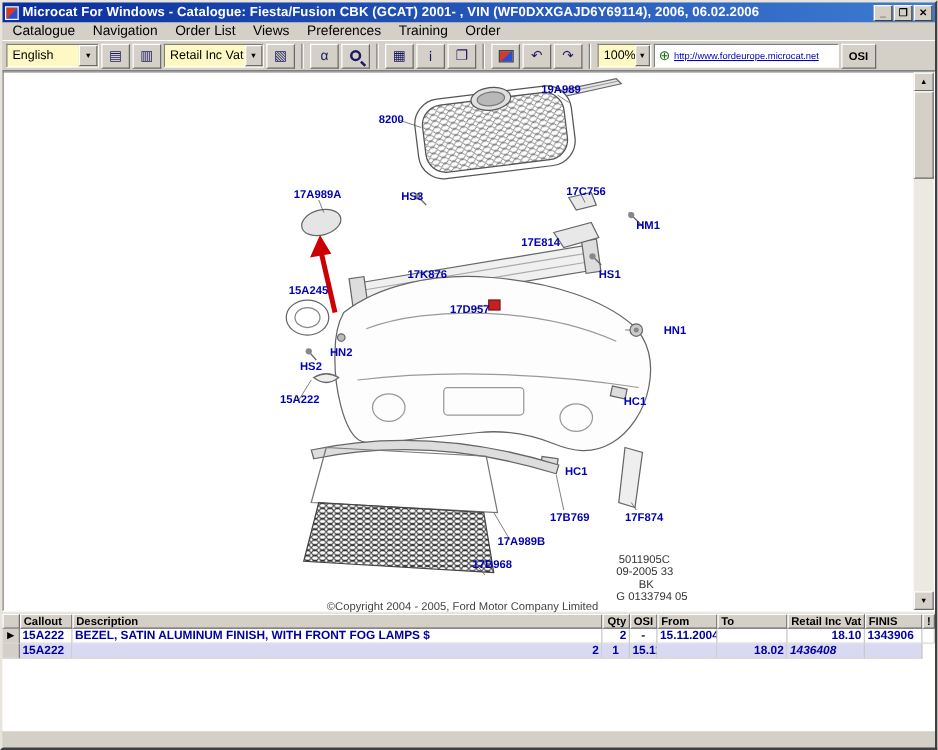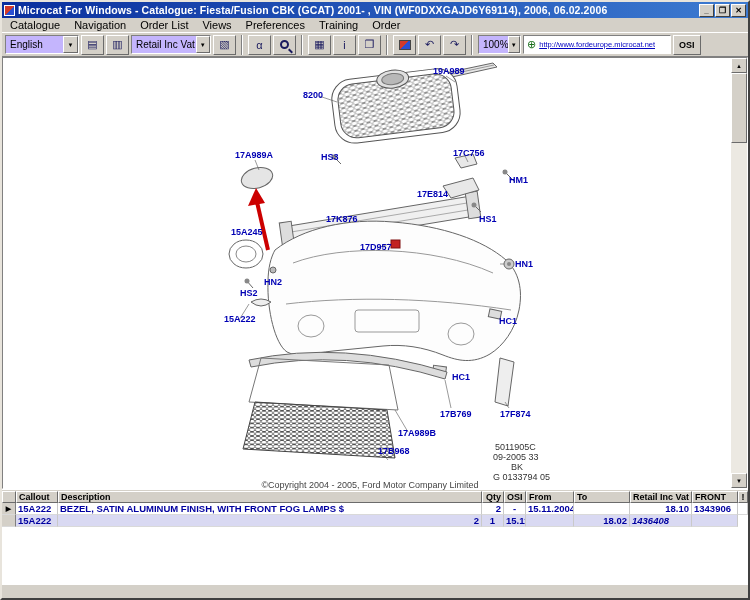--- a/index.html
+++ b/index.html
@@ -22,21 +22,21 @@
     color:#000; font-weight:bold; }
 
   
   .menubar { height:15px; display:flex; align-items:center; background:#d4d0c8;
     border-bottom:1px solid #fff; padding-left:1px; }
   .menu-item { font-size:11px; padding:17px 7px; color:#000; }
 
   
   .toolbar { height:24px; display:flex; align-items:center; gap:2px; padding:1px 3px;
     background:#d4d0c8; border-bottom:1px solid #808080; }
-  .combo { display:flex; align-items:center; height:19px; background:#c4b5fd;
+  .combo { display:flex; align-items:center; height:19px; background:#fef9c3;
     border:1px solid; border-color:#808080 #fff #fff #808080; }
   .combo .combo-text { font-size:10px; padding:0 4px; flex:1 1 auto; white-space:nowrap; overflow:hidden; }
   .combo .combo-btn { width:15px; height:17px; background:#d4d0c8; border:1px solid;
     border-color:#fff #6b6b6b #6b6b6b #fff; font-size:6px; display:flex; align-items:center; justify-content:center; }
   .combo.w-lang { width:74px; }
   .combo.w-price { width:80px; }
   .combo.w-zoom { width:43px; }
   .tbtn { width:23px; height:20px; background:#d4d0c8; border:1px solid;
     border-color:#fff #6b6b6b #6b6b6b #fff; font-size:11px; display:flex; align-items:center;
     justify-content:center; color:#1a1a5e; padding:0; }
@@ -317,21 +317,21 @@
         <span class="callout" style="left: 300px; top: 32px;">8200</span>
         <span class="callout" style="left: 232px; top: 92px;">17A989A</span>
         <span class="callout" style="left: 318px; top: 94px;">HS3</span>
         <span class="callout" style="left: 450px; top: 90px;">17C756</span>
         <span class="callout" style="left: 506px; top: 117px;">HM1</span>
         <span class="callout" style="left: 414px; top: 131px;">17E814</span>
         <span class="callout" style="left: 323px; top: 156px;">17K876</span>
         <span class="callout" style="left: 476px; top: 156px;">HS1</span>
         <span class="callout" style="left: 228px; top: 169px;">15A245</span>
         <span class="callout" style="left: 357px; top: 184px;">17D957</span>
-        <span class="callout" style="left: 512px; top: 201px;">HN1</span>
+        <span class="callout" style="left: 484px; top: 201px; padding-left: 44px;">HN1</span>
         <span class="callout" style="left: 261px; top: 219px;">HN2</span>
         <span class="callout" style="left: 237px; top: 230px;">HS2</span>
         <span class="callout" style="left: 221px; top: 256px;">15A222</span>
         <span class="callout" style="left: 496px; top: 258px;">HC1</span>
         <span class="callout" style="left: 449px; top: 314px;">HC1</span>
         <span class="callout" style="left: 437px; top: 351px;">17B769</span>
         <span class="callout" style="left: 497px; top: 351px;">17F874</span>
         <span class="callout" style="left: 395px; top: 370px;">17A989B</span>
         <span class="callout" style="left: 375px; top: 388px;">17B968</span>
       </div>
@@ -349,21 +349,21 @@
   <div class="iv-table">
     <div class="iv-row iv-head">
       <div></div>
       <div>Callout</div>
       <div>Description</div>
       <div class="num">Qty</div>
       <div>OSI</div>
       <div>From</div>
       <div>To</div>
       <div>Retail Inc Vat</div>
-      <div>FRONT</div>
+      <div>FINIS</div>
       <div class="ctr">!</div>
     </div>
 
     <div class="iv-row iv-data">
       <div class="sel-cell">▶</div>
       <div>15A222</div>
       <div>BEZEL, SATIN ALUMINUM FINISH, WITH FRONT FOG LAMPS $</div>
       <div class="num">2</div>
       <div class="ctr">-</div>
       <div>15.11.2004</div>

